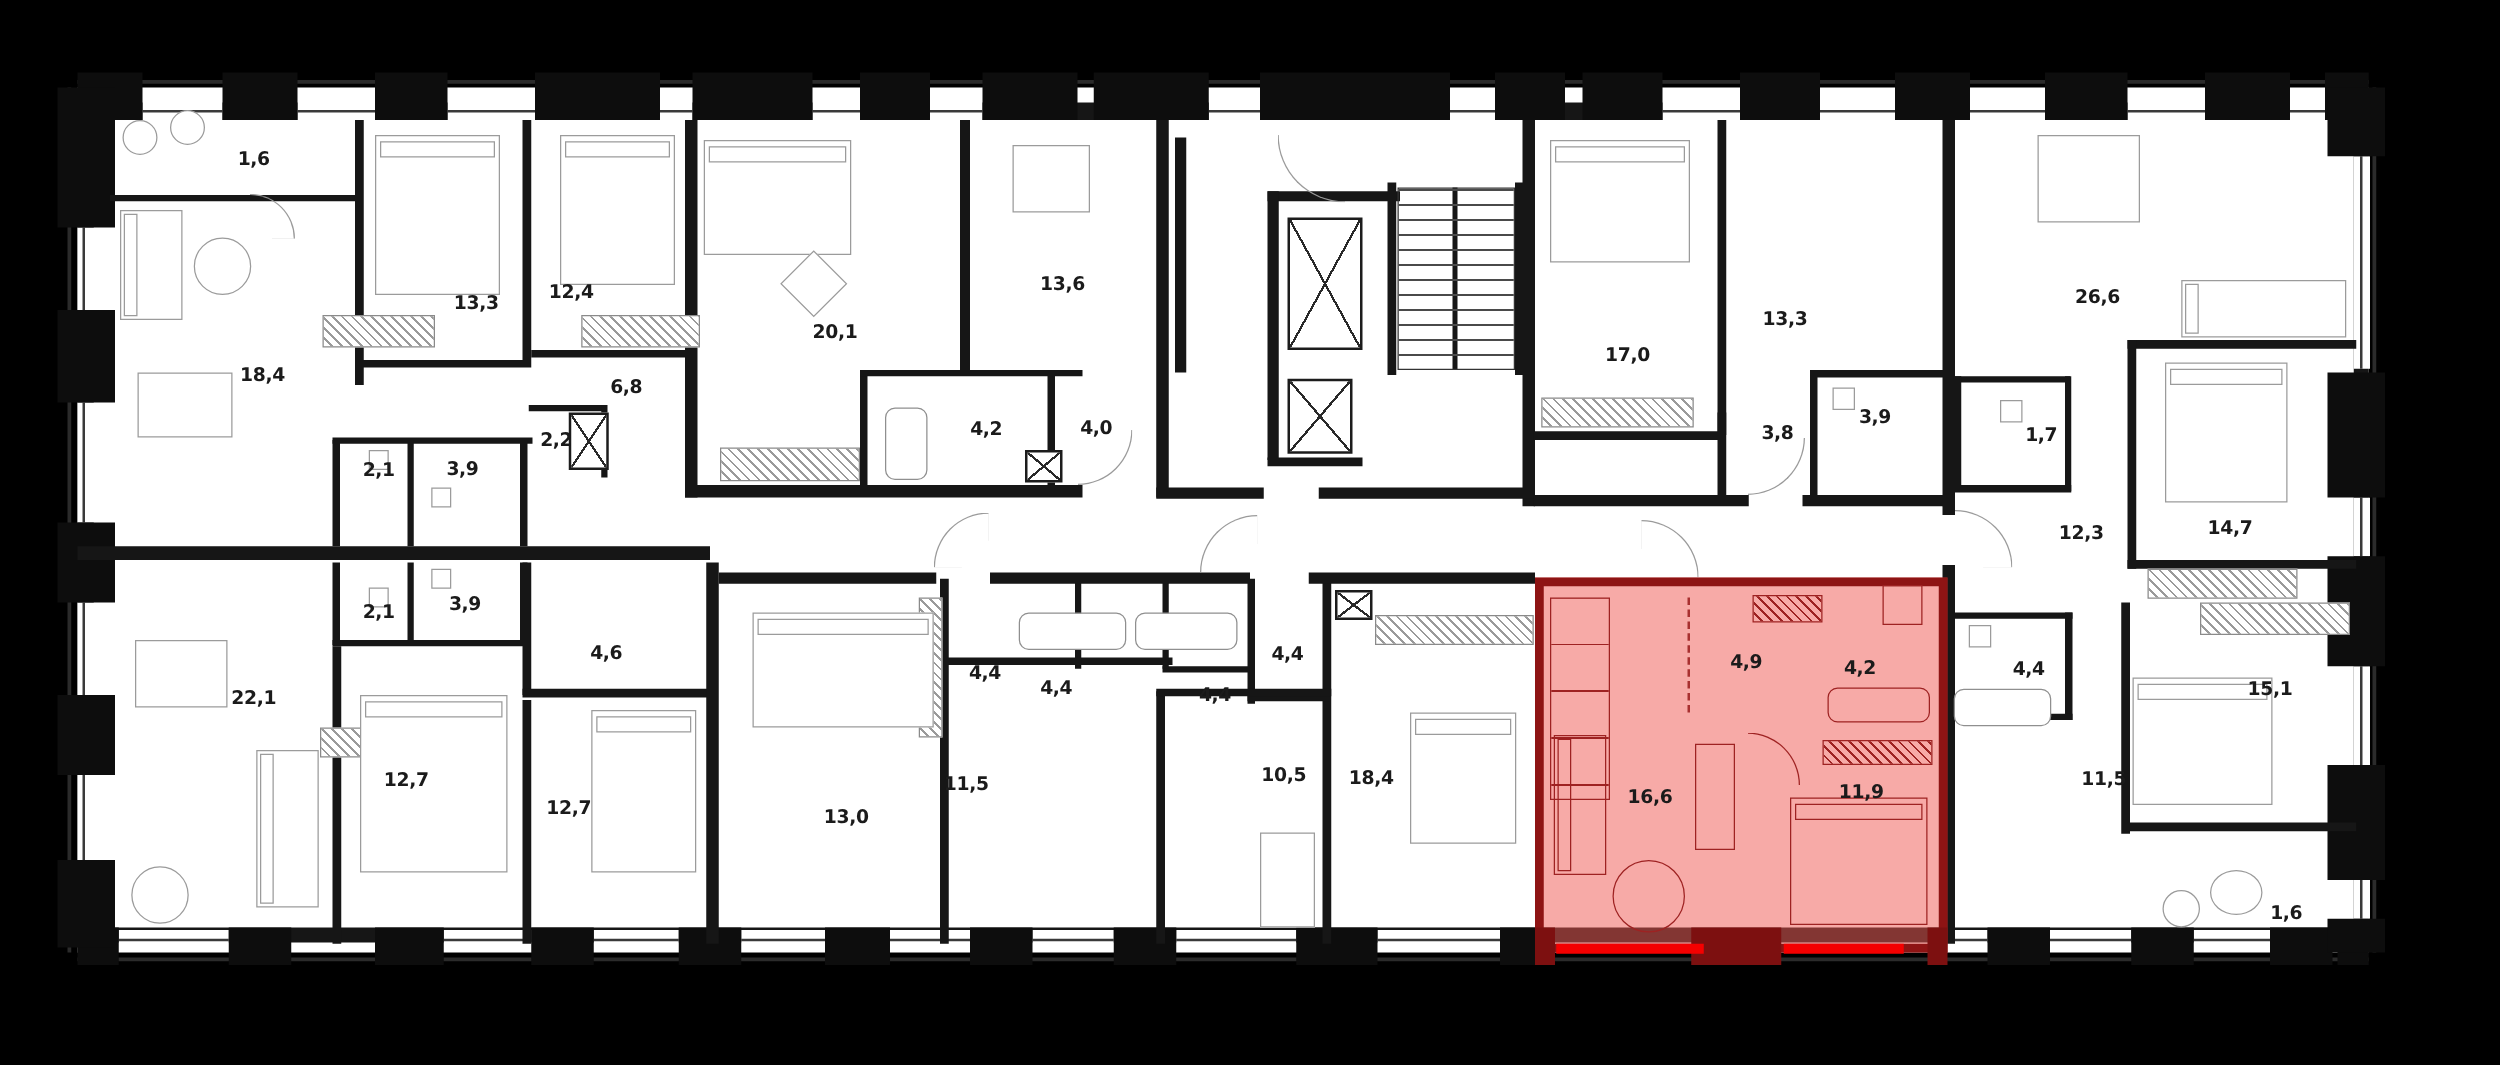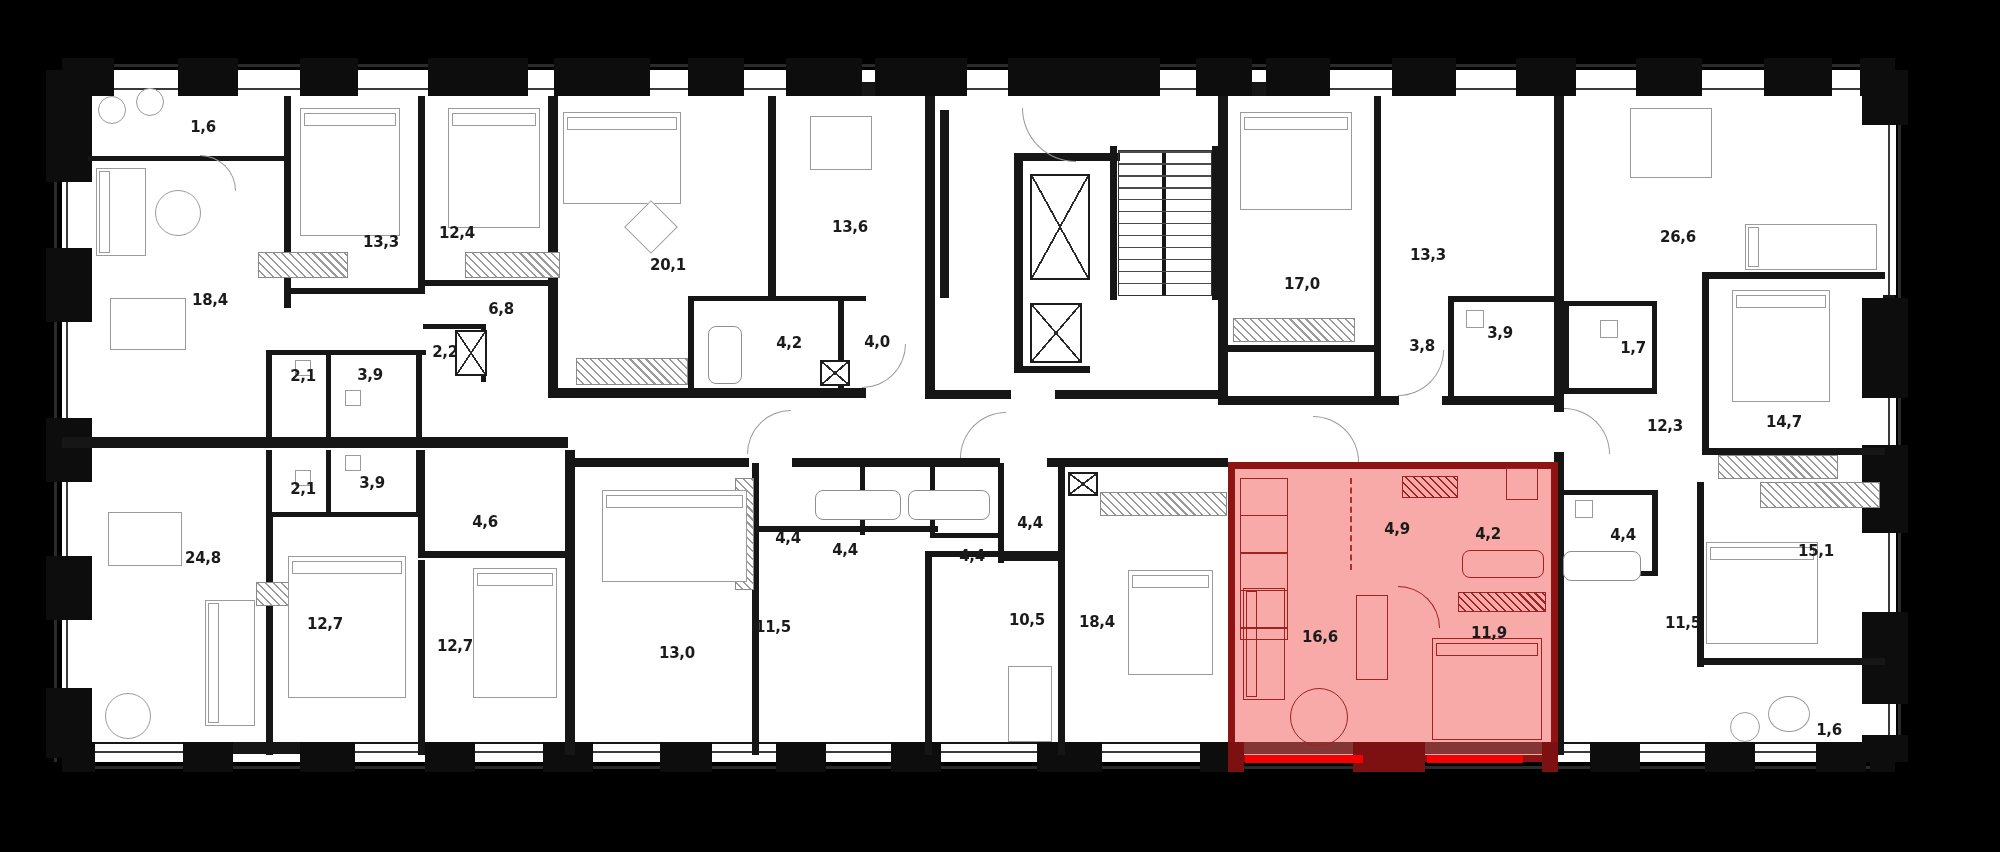--- a/index.html
+++ b/index.html
@@ -329,21 +329,21 @@
       <div class="label" style="left: 1302px; top: 284px; width: auto; height: auto;">17,0</div>
       <div class="label" style="left: 1428px; top: 255px; width: auto; height: auto;">13,3</div>
       <div class="label" style="left: 1500px; top: 333px; width: auto; height: auto;">3,9</div>
       <div class="label" style="left: 1422px; top: 346px; width: auto; height: auto;">3,8</div>
       <div class="label" style="left: 1678px; top: 237px; width: auto; height: auto;">26,6</div>
       <div class="label" style="left: 1633px; top: 348px; width: auto; height: auto;">1,7</div>
       <div class="label" style="left: 1665px; top: 426px; width: auto; height: auto;">12,3</div>
       <div class="label" style="left: 1784px; top: 422px; width: auto; height: auto;">14,7</div>
       <div class="label" style="left: 303px; top: 489px; width: auto; height: auto;">2,1</div>
       <div class="label" style="left: 372px; top: 483px; width: auto; height: auto;">3,9</div>
-      <div class="label" style="left: 203px; top: 558px; width: auto; height: auto;">24,8</div>
+      <div class="label" style="left: 203px; top: 558px; width: auto; height: auto;">22,1</div>
       <div class="label" style="left: 485px; top: 522px; width: auto; height: auto;">4,6</div>
       <div class="label" style="left: 325px; top: 624px; width: auto; height: auto;">12,7</div>
       <div class="label" style="left: 455px; top: 646px; width: auto; height: auto;">12,7</div>
       <div class="label" style="left: 677px; top: 653px; width: auto; height: auto;">13,0</div>
       <div class="label" style="left: 773px; top: 627px; width: auto; height: auto;">11,5</div>
       <div class="label" style="left: 788px; top: 538px; width: auto; height: auto;">4,4</div>
       <div class="label" style="left: 845px; top: 550px; width: auto; height: auto;">4,4</div>
       <div class="label" style="left: 972px; top: 556px; width: auto; height: auto;">4,4</div>
       <div class="label" style="left: 1030px; top: 523px; width: auto; height: auto;">4,4</div>
       <div class="label" style="left: 1027px; top: 620px; width: auto; height: auto;">10,5</div>

